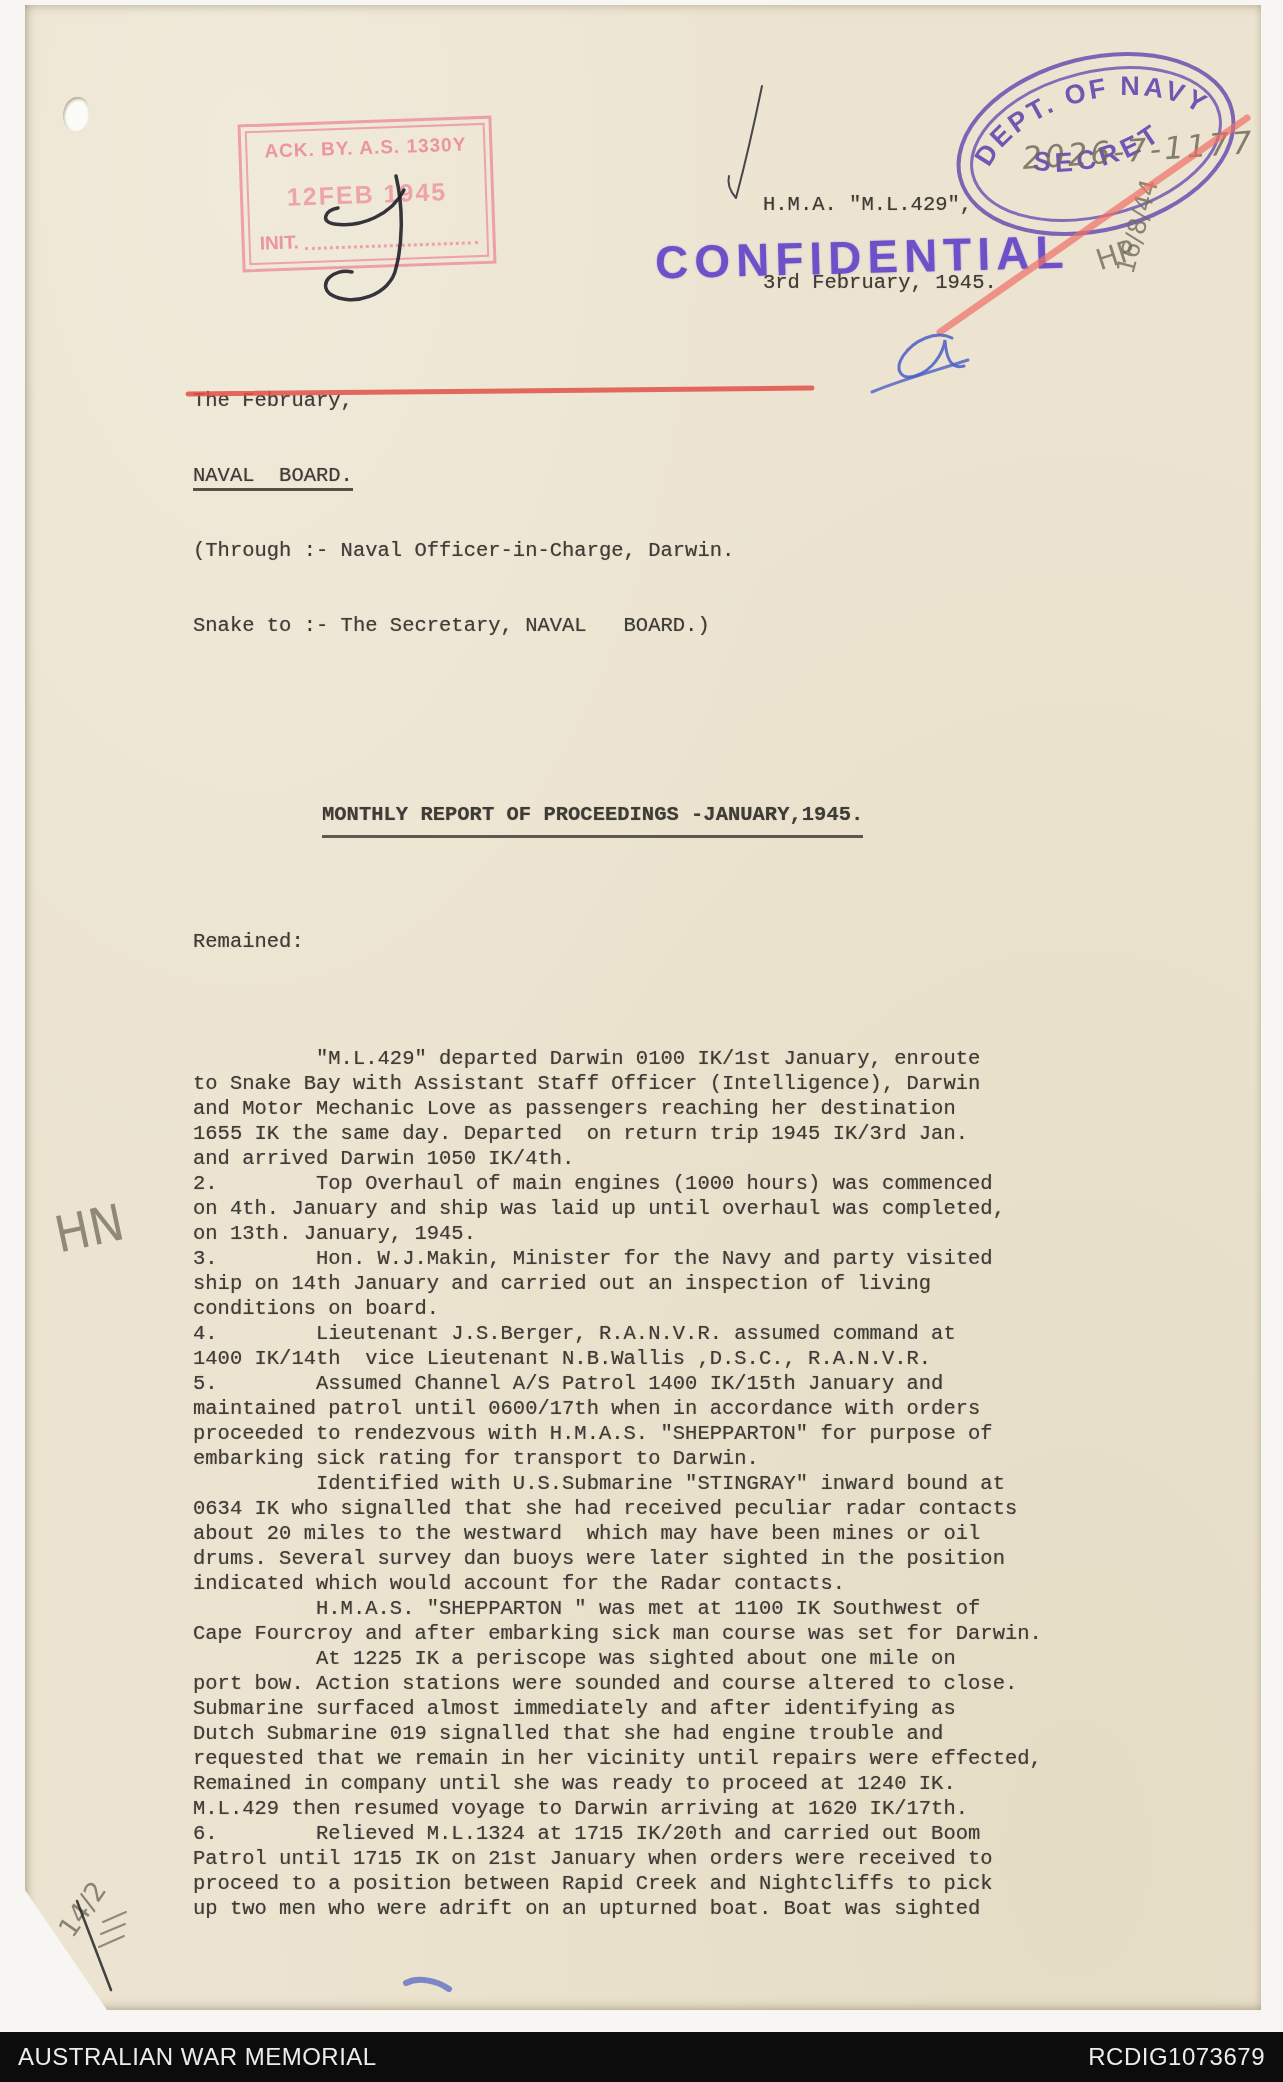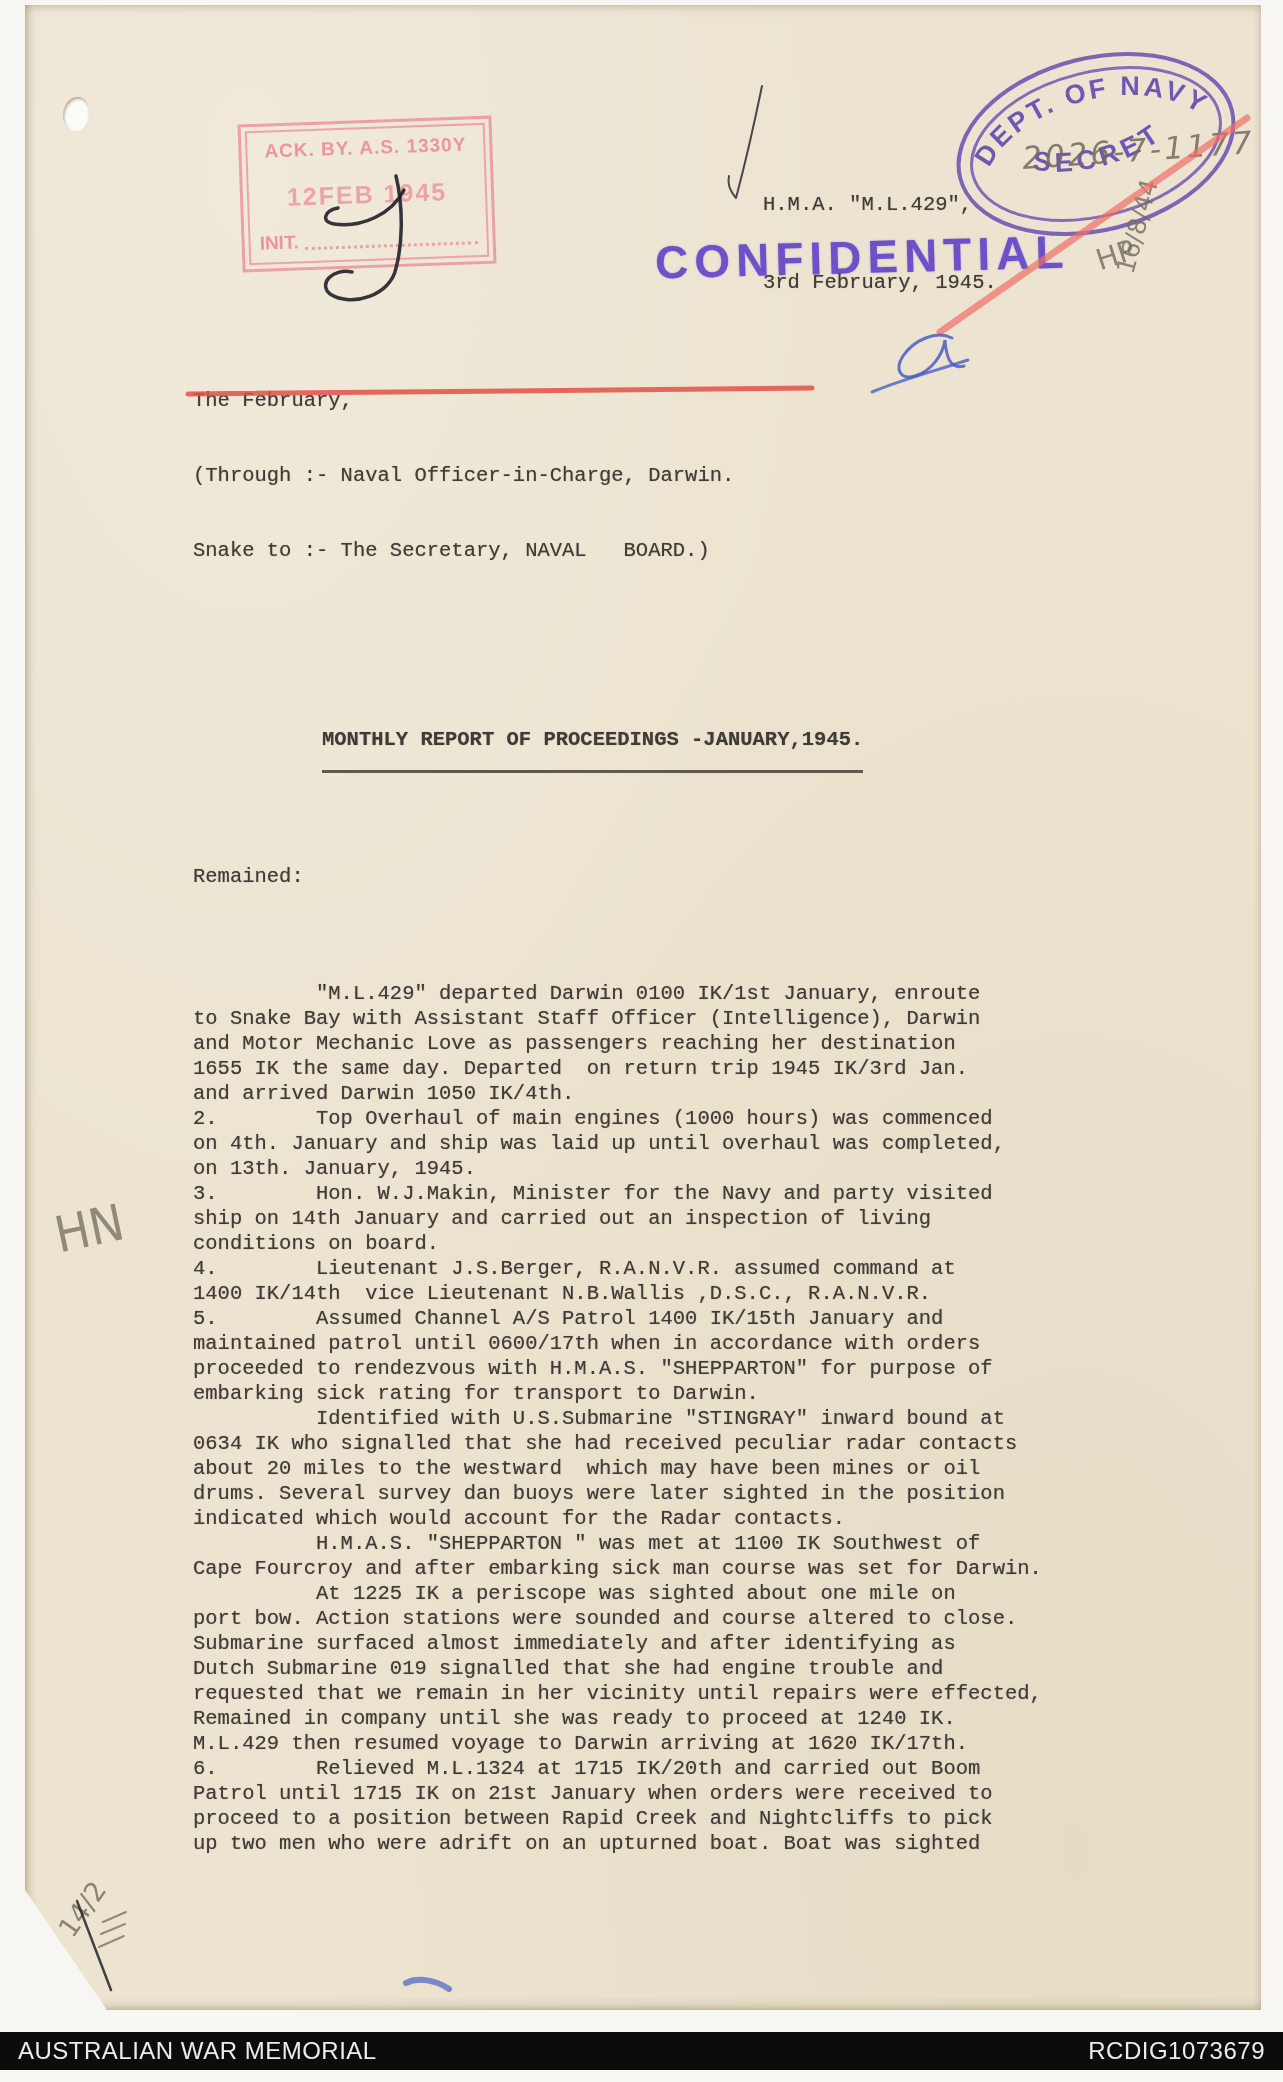--- a/index.html
+++ b/index.html
@@ -20,21 +20,21 @@
   .hole{position:absolute;left:63px;top:97px;width:26px;height:34px;background:#fbfbf8;
     border-radius:60% 45% 55% 50%;box-shadow:inset 1px 2px 3px rgba(140,122,90,.65);}
 
   
   .typed{position:absolute;left:193px;top:288px;width:860px;
     font-family:"Liberation Mono",monospace;font-size:20.5px;line-height:25px;
     color:var(--ink,#3f3c37);text-shadow:0 0 1px rgba(63,60,55,.55);white-space:pre;}
   .tline{white-space:pre;}
   .u-heavy{border-bottom:3px solid rgba(58,54,48,.85);padding-bottom:1px;}
   .title-row{margin-top:64px;margin-left:129px;}
-  .u-title{display:inline-block;border-bottom:3px solid rgba(58,54,48,.8);padding-bottom:18px;font-weight:bold;}
+  .u-title{display:inline-block;border-bottom:3px solid rgba(58,54,48,.8);padding-bottom:8px;font-weight:bold;}
   .submitted{margin-top:41px;}
   .para{white-space:pre;}
   #report-body .para:first-child{margin-top:42px;}
 
   .letterhead{position:absolute;left:763px;top:140px;
     font-family:"Liberation Mono",monospace;font-size:20.5px;line-height:26px;
     color:var(--ink,#3f3c37);text-shadow:0 0 1px rgba(63,60,55,.55);white-space:pre;}
 
   
   .ack-stamp{position:absolute;left:240px;top:120px;width:248px;height:142px;
@@ -61,21 +61,21 @@
     transform:rotate(-4deg);opacity:.85;}
   .hp-mark{left:1096px;top:238px;font-size:29px;transform:rotate(-18deg);opacity:.8;}
   .hp-date{left:1136px;top:250px;height:26px;font-size:25px;transform-origin:0 100%;
     transform:rotate(-75deg);opacity:.8;}
   .hn-mark{left:52px;top:1200px;font-size:50px;transform:rotate(-12deg) scaleX(.92);opacity:.75;}
   .corner-mark{left:52px;top:1925px;font-size:27px;transform-origin:0 0;
     transform:rotate(-55deg);opacity:.8;}
 
   .marks{position:absolute;left:0;top:0;width:1283px;height:2082px;pointer-events:none;}
 
-  .footer{position:absolute;left:0;top:2032px;width:1283px;height:38px;
+  .footer{position:absolute;left:0;top:2032px;width:1283px;height:50px;
     background:var(--footer-bg,#0c0c0c);color:#ececec;
     font-family:"Liberation Sans",sans-serif;font-size:24px;letter-spacing:.5px;
     display:flex;justify-content:space-between;align-items:center;
     padding:0 18px;box-sizing:border-box;}
 </style>
 </head>
 <body>
 
 <div class="scan">
 
@@ -117,20 +117,21 @@
 
   <div class="pencil file-number">2026-7-1177</div>
   <div class="pencil hp-mark">HP</div>
   <div class="pencil hp-date">16/8/44</div>
   <div class="pencil hn-mark">HN</div>
   <div class="pencil corner-mark">14/2</div>
 
   <div class="typed">
     <div class="address">
       <div class="tline">The February,</div>
+      <div class="tline"><span class="u-heavy">NAVAL  BOARD.</span></div>
       <div class="tline">(Through :- Naval Officer-in-Charge, Darwin.</div>
       <div class="tline">Snake to :- The Secretary, NAVAL   BOARD.)</div>
     </div>
     <div class="title-row"><span class="u-title">MONTHLY REPORT OF PROCEEDINGS -JANUARY,1945.</span></div>
     <div class="submitted tline">Remained:</div>
     <div id="report-body"><div class="para"><div class="tline">          "M.L.429" departed Darwin 0100 IK/1st January, enroute</div><div class="tline">to Snake Bay with Assistant Staff Officer (Intelligence), Darwin</div><div class="tline">and Motor Mechanic Love as passengers reaching her destination</div><div class="tline">1655 IK the same day. Departed  on return trip 1945 IK/3rd Jan.</div><div class="tline">and arrived Darwin 1050 IK/4th.</div></div><div class="para"><div class="tline">2.        Top Overhaul of main engines (1000 hours) was commenced</div><div class="tline">on 4th. January and ship was laid up until overhaul was completed,</div><div class="tline">on 13th. January, 1945.</div></div><div class="para"><div class="tline">3.        Hon. W.J.Makin, Minister for the Navy and party visited</div><div class="tline">ship on 14th January and carried out an inspection of living</div><div class="tline">conditions on board.</div></div><div class="para"><div class="tline">4.        Lieutenant J.S.Berger, R.A.N.V.R. assumed command at</div><div class="tline">1400 IK/14th  vice Lieutenant N.B.Wallis ,D.S.C., R.A.N.V.R.</div></div><div class="para"><div class="tline">5.        Assumed Channel A/S Patrol 1400 IK/15th January and</div><div class="tline">maintained patrol until 0600/17th when in accordance with orders</div><div class="tline">proceeded to rendezvous with H.M.A.S. "SHEPPARTON" for purpose of</div><div class="tline">embarking sick rating for transport to Darwin.</div></div><div class="para"><div class="tline">          Identified with U.S.Submarine "STINGRAY" inward bound at</div><div class="tline">0634 IK who signalled that she had received peculiar radar contacts</div><div class="tline">about 20 miles to the westward  which may have been mines or oil</div><div class="tline">drums. Several survey dan buoys were later sighted in the position</div><div class="tline">indicated which would account for the Radar contacts.</div></div><div class="para"><div class="tline">          H.M.A.S. "SHEPPARTON " was met at 1100 IK Southwest of</div><div class="tline">Cape Fourcroy and after embarking sick man course was set for Darwin.</div></div><div class="para"><div class="tline">          At 1225 IK a periscope was sighted about one mile on</div><div class="tline">port bow. Action stations were sounded and course altered to close.</div><div class="tline">Submarine surfaced almost immediately and after identifying as</div><div class="tline">Dutch Submarine 019 signalled that she had engine trouble and</div><div class="tline">requested that we remain in her vicinity until repairs were effected,</div><div class="tline">Remained in company until she was ready to proceed at 1240 IK.</div><div class="tline">M.L.429 then resumed voyage to Darwin arriving at 1620 IK/17th.</div></div><div class="para"><div class="tline">6.        Relieved M.L.1324 at 1715 IK/20th and carried out Boom</div><div class="tline">Patrol until 1715 IK on 21st January when orders were received to</div><div class="tline">proceed to a position between Rapid Creek and Nightcliffs to pick</div><div class="tline">up two men who were adrift on an upturned boat. Boat was sighted</div></div></div>
   </div>
 
   <svg class="marks" viewBox="0 0 1283 2082">
     <path d="M762,86 C754,125 744,168 736,198 M736,198 C730,191 727,184 729,176" fill="none" stroke="#2c2c36" stroke-width="2" stroke-linecap="round" opacity=".85"></path>

